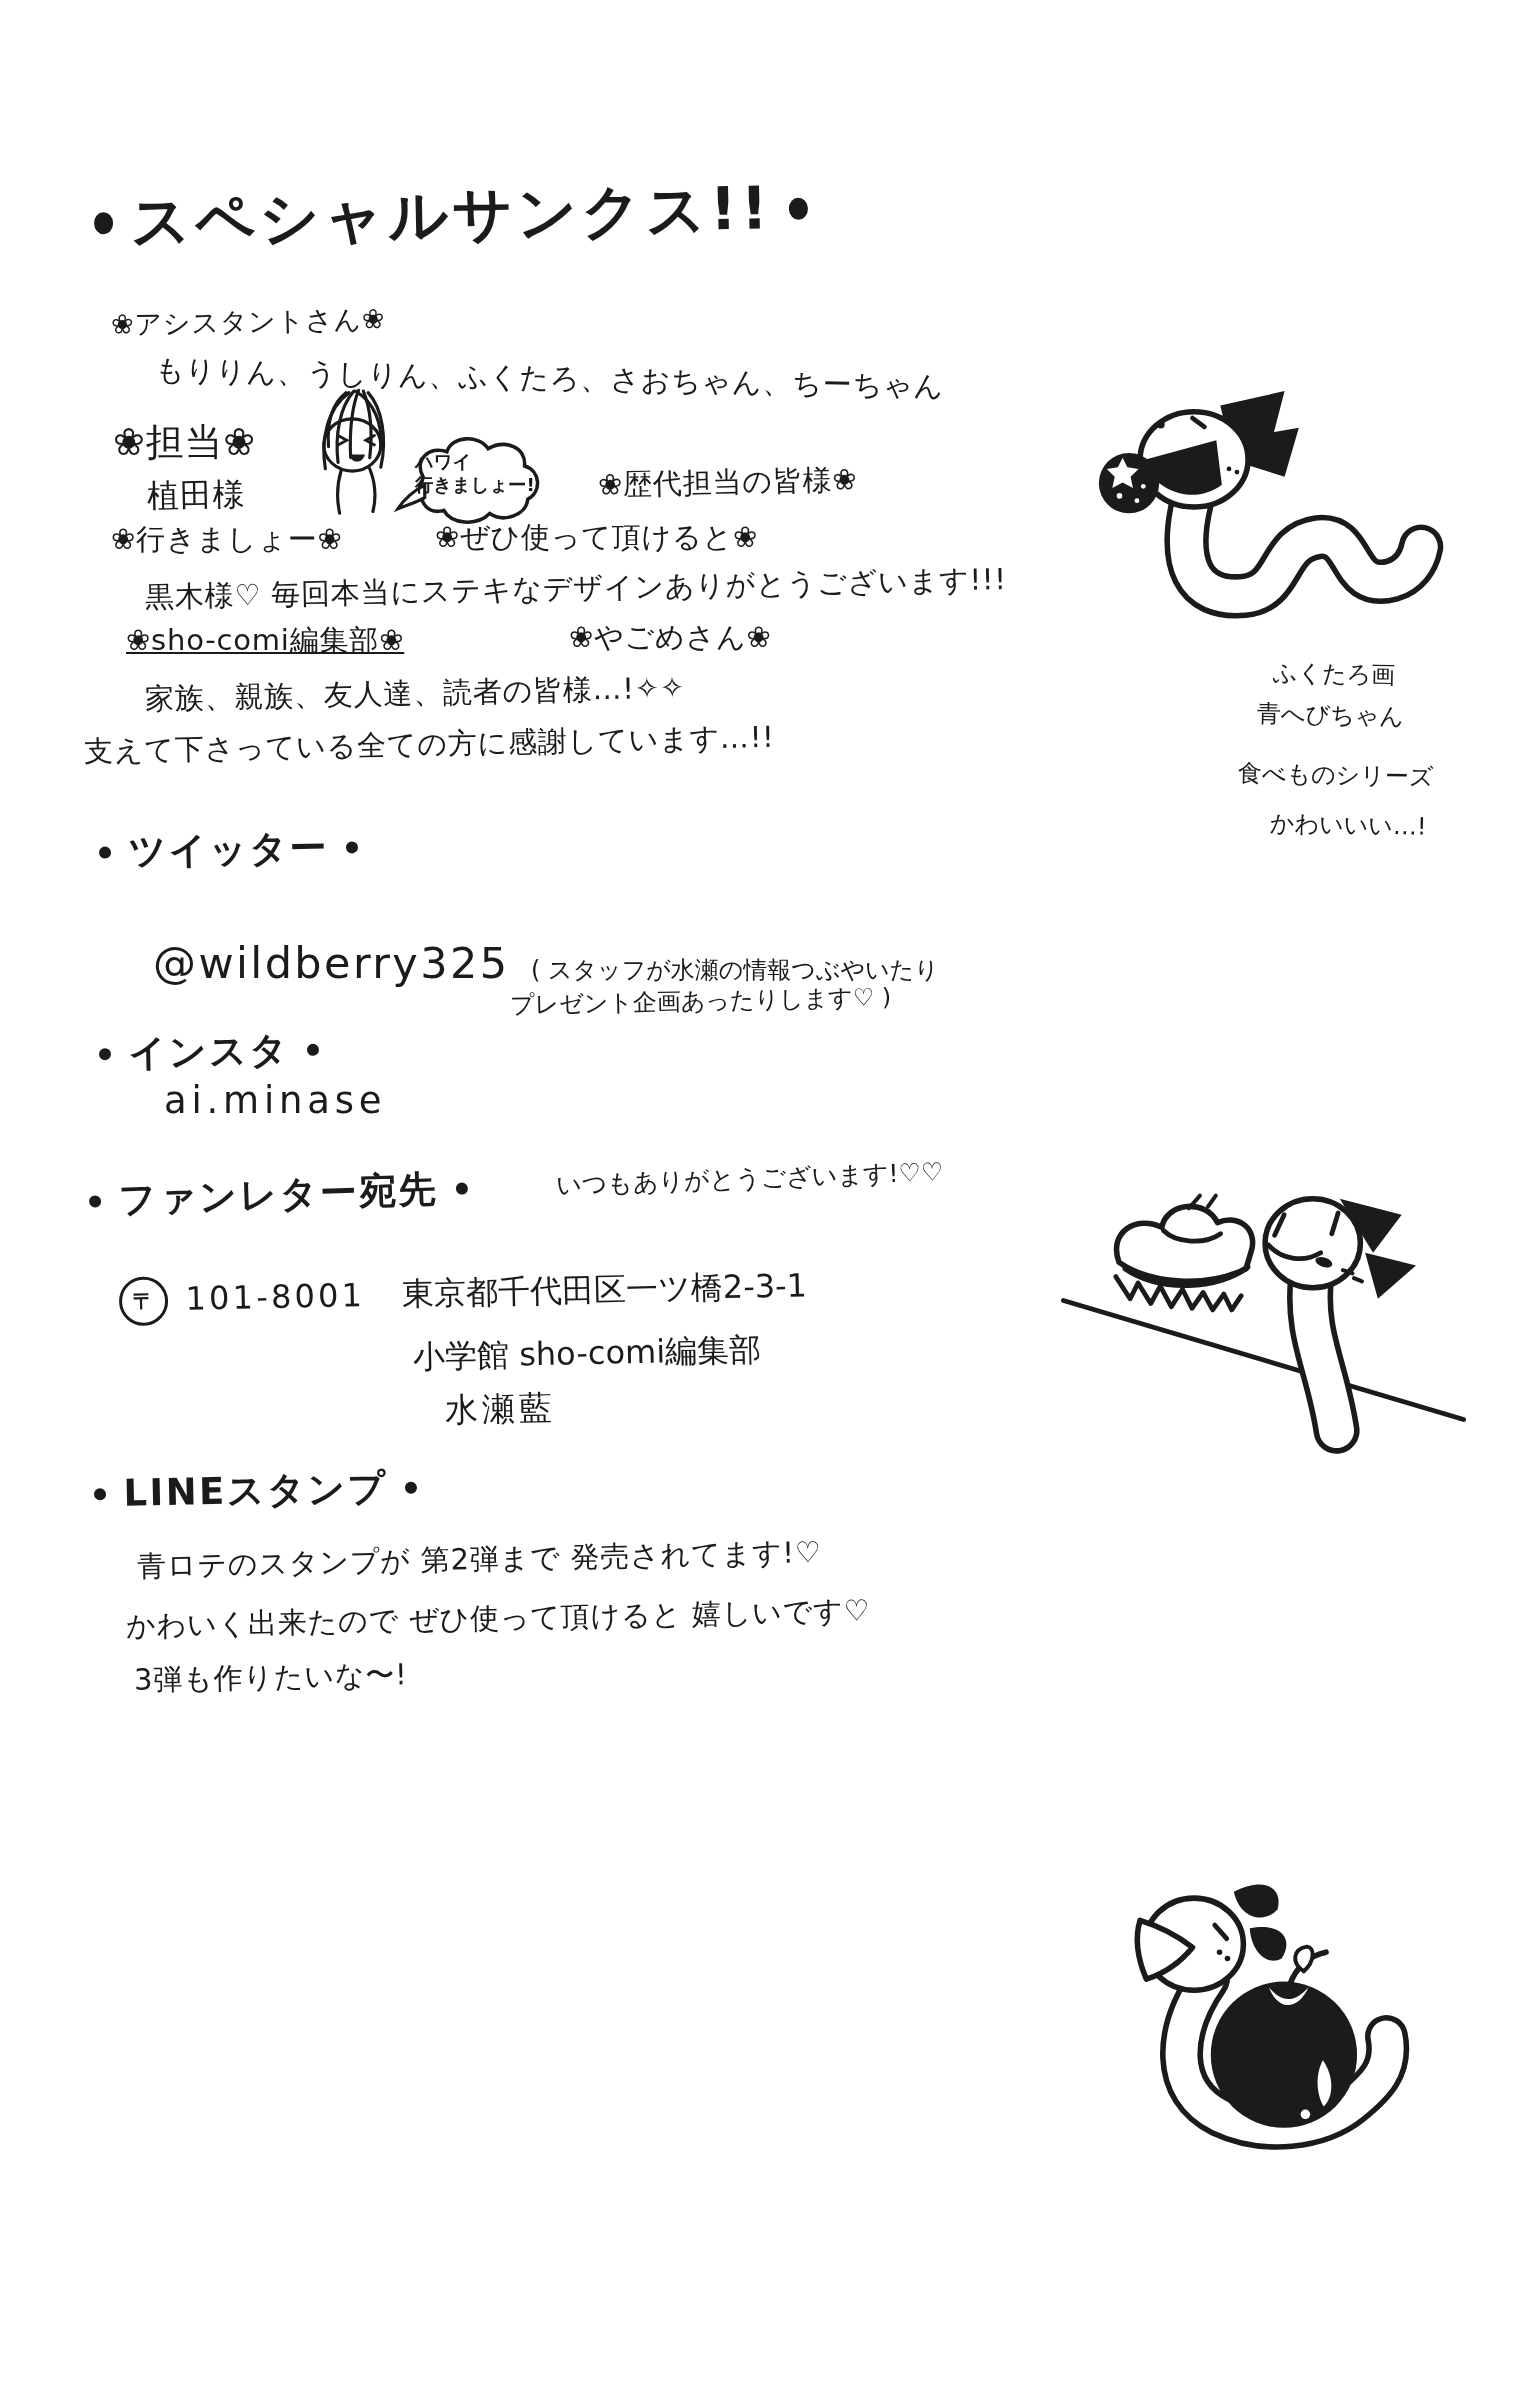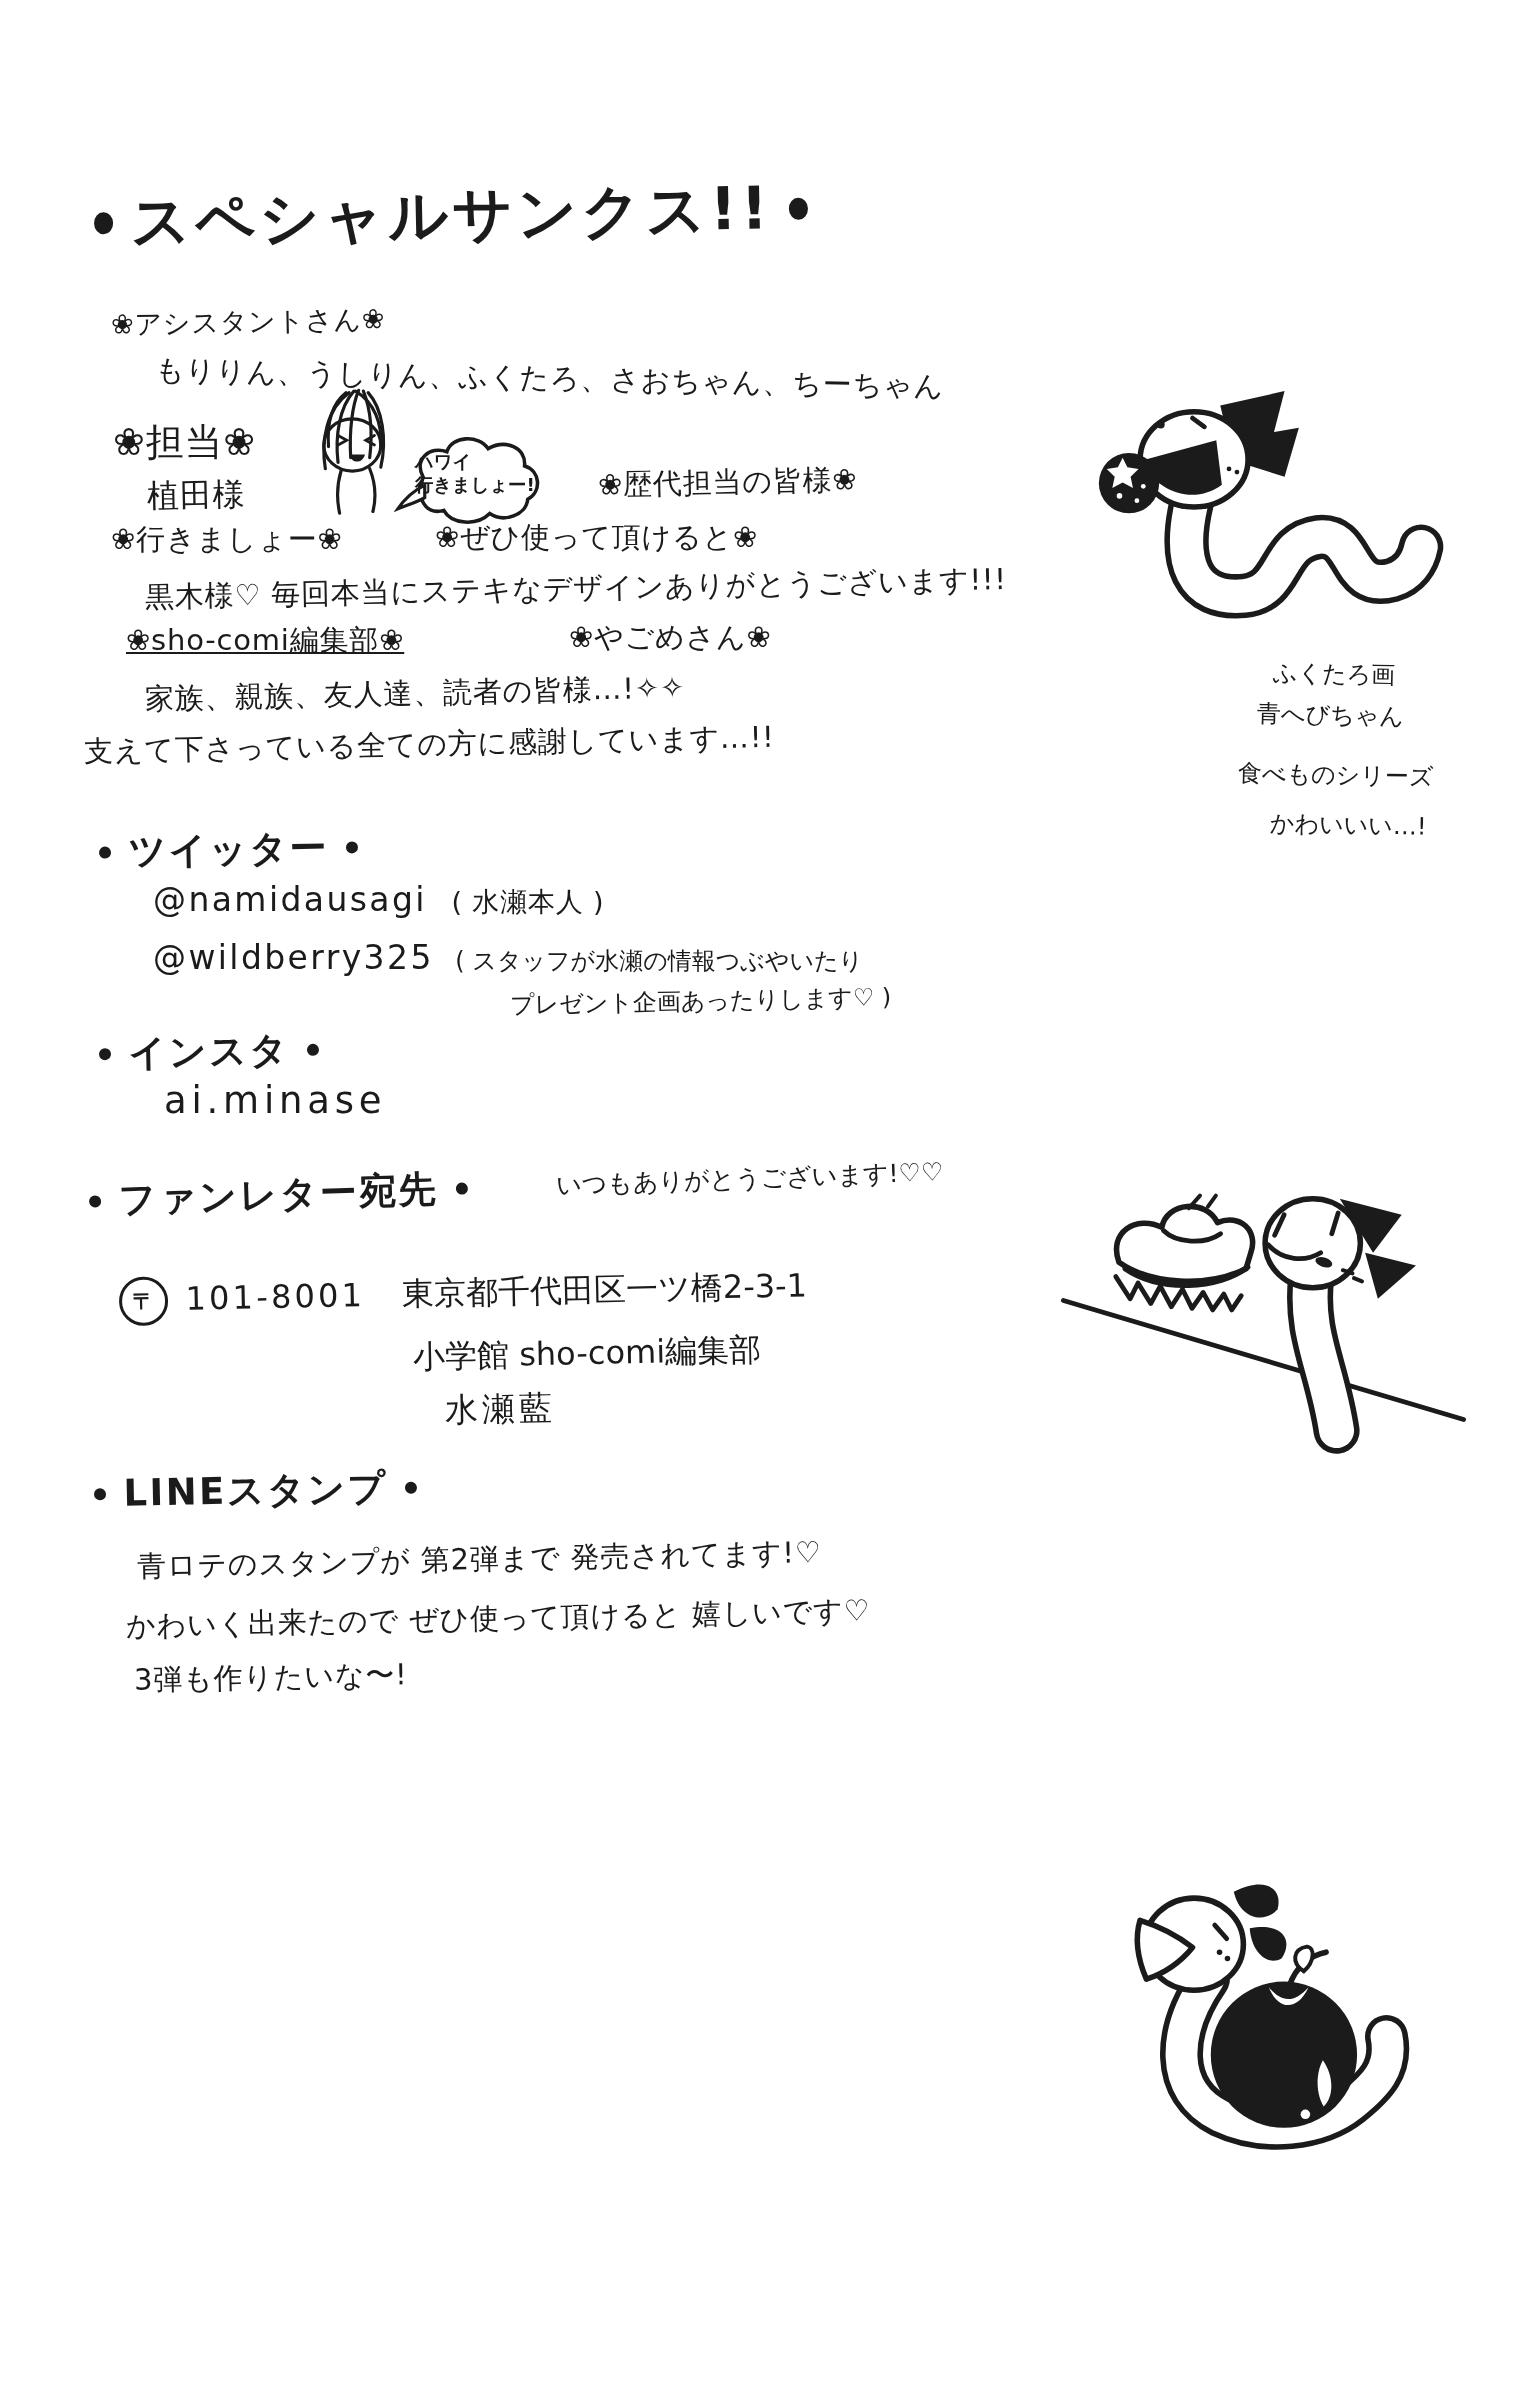--- a/index.html
+++ b/index.html
@@ -81,26 +81,22 @@
   <div class="abs b" style="left:569px;top:618px;">❀やごめさん❀</div>
 
   <div class="abs b rn1" style="left:145px;top:674px;">家族、親族、友人達、読者の皆様…!✧✧</div>
   <div class="abs b rn1" style="left:84px;top:725px;">支えて下さっている全ての方に感謝しています…!!</div>
 
   <div class="abs row rn1" style="left:99px;top:825px;">
     <span class="dot dsm"></span>
     <span class="h1">ツイッター</span>
     <span class="dot dsm"></span>
   </div>
-  <div class="abs" style="left:153px;top:880px;">
-    <span class="b" style="font-size:33px;letter-spacing:2.4px;">@namidausagi</span>
-    <span class="b" style="font-size:27px;margin-left:20.7px;">( 水瀬本人 )</span>
-  </div>
   <div class="abs" style="left:153px;top:938px;">
-    <span class="b" style="font-size:33px;letter-spacing:2.4px;text-align:center;">@wildberry325</span>
+    <span class="b" style="font-size:43px;letter-spacing:2.4px;text-align:center;">@wildberry325</span>
     <span class="s" style="margin-left:17.5px;text-align:center;">( スタッフが水瀬の情報つぶやいたり</span>
   </div>
   <div class="abs s rn1" style="left:510px;top:985px;">プレゼント企画あったりします♡ )</div>
 
   <div class="abs row rn1" style="left:99px;top:1027px;">
     <span class="dot dsm"></span>
     <span class="h1">インスタ</span>
     <span class="dot dsm"></span>
   </div>
   <div class="abs" style="left:164px;top:1079px;font-size:37px;letter-spacing:4.8px;">ai.minase</div>

